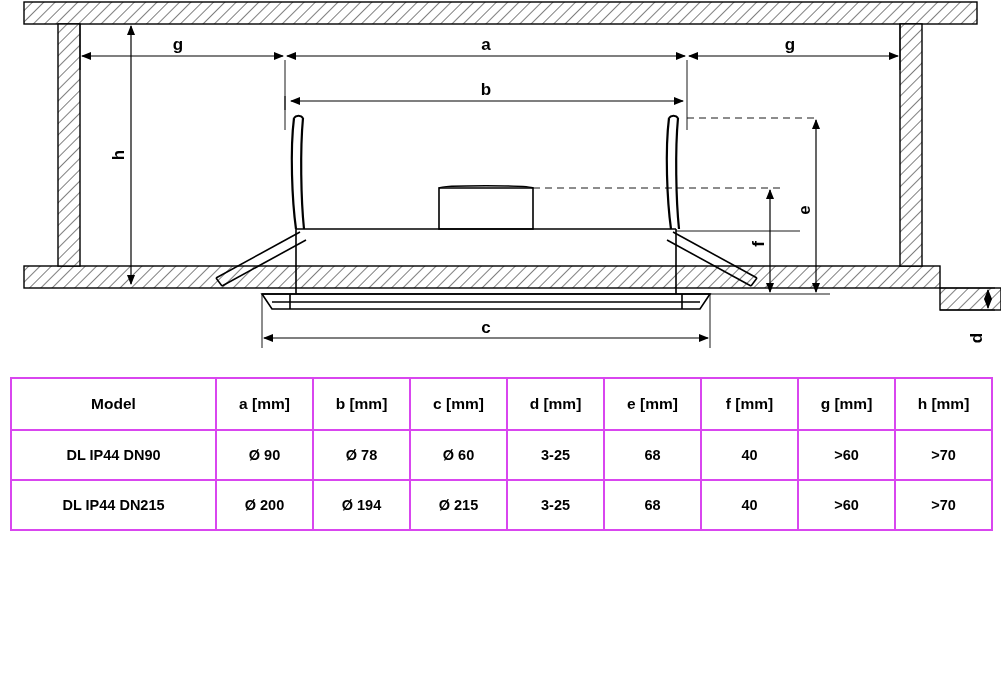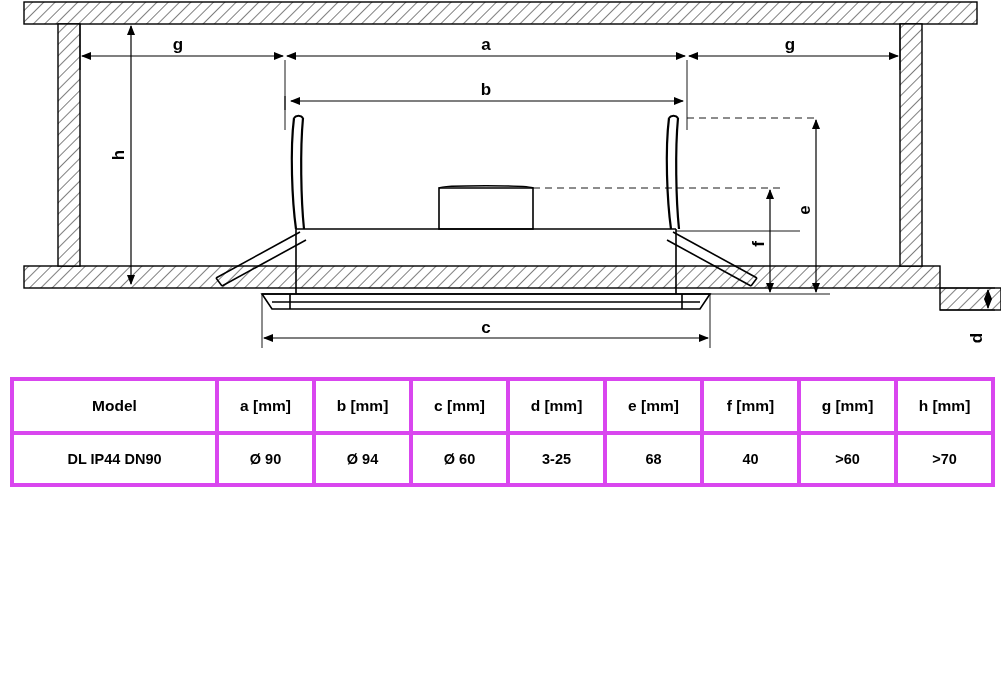--- a/index.html
+++ b/index.html
@@ -43,21 +43,21 @@
     left: 10px;
     top: 377px;
     width: 981px;
   }
   table.spec {
     border-collapse: collapse;
     width: 981px;
     table-layout: fixed;
   }
   table.spec th, table.spec td {
-    border: 4px solid #d946ef;
+    border: 2px solid #d946ef;
     text-align: center;
     vertical-align: middle;
     font-size: 14.5px;
     font-weight: bold;
     height: 48px;
     padding: 0 14px;
     white-space: nowrap;
   }
   table.spec th {
     font-size: 15.5px;
@@ -210,22 +210,33 @@
             <th>e [mm]</th>
             <th>f [mm]</th>
             <th>g [mm]</th>
             <th>h [mm]</th>
           </tr>
       </thead>
       <tbody id="tbody">
           <tr>
             <td>DL IP44 DN90</td>
             <td>Ø 90</td>
-            <td>Ø 94</td>
+            <td>Ø 78</td>
             <td>Ø 60</td>
+            <td>3-25</td>
+            <td>68</td>
+            <td>40</td>
+            <td>&gt;60</td>
+            <td>&gt;70</td>
+          </tr>
+          <tr>
+            <td>DL IP44 DN215</td>
+            <td>Ø 200</td>
+            <td>Ø 194</td>
+            <td>Ø 215</td>
             <td>3-25</td>
             <td>68</td>
             <td>40</td>
             <td>&gt;60</td>
             <td>&gt;70</td>
           </tr>
         </tbody>
     </table>
   </div>
 

